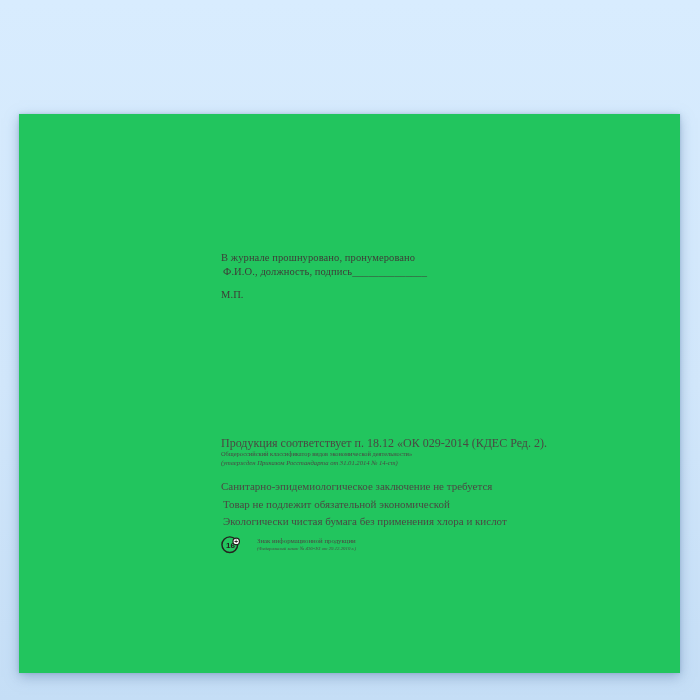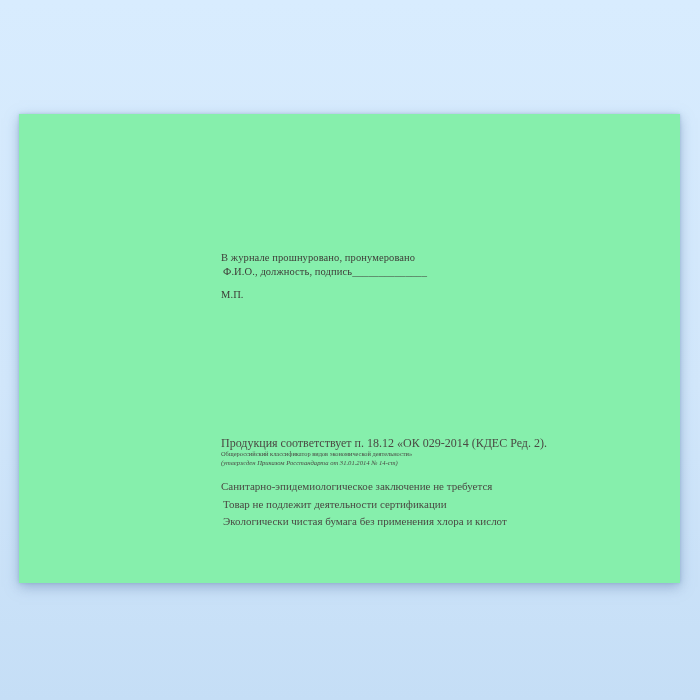--- a/index.html
+++ b/index.html
@@ -8,22 +8,22 @@
     overflow: hidden;
     font-family: "Liberation Serif", serif;
   }
   body {
     background: linear-gradient(180deg, #d8ecfe 0%, #d2e7fb 55%, #c5def6 100%);
     position: relative;
   }
   .page {
     position: absolute;
     left: 19px; top: 114px;
-    width: 661px; height: 469px;
-    background: #86efac;
+    width: 661px; height: 559px;
+    background: #22c55e;
     box-shadow: 0 4px 12px rgba(105, 138, 178, 0.55), 0 0 3px rgba(105, 138, 178, 0.35);
   }
   .stamp {
     position: absolute;
     left: 202px; top: 137px;
     width: 220px;
     color: #3e3d38;
     font-size: 10.5px;
     line-height: 14px;
     letter-spacing: 0.1px;
@@ -68,18 +68,30 @@
     <div class="indent">Ф.И.О., должность, подпись______________</div>
     <div class="mp">М.П.</div>
   </div>
 
   <div class="info">
     <div class="l1">Продукция соответствует п. 18.12 «ОК 029-2014 (КДЕС Ред. 2).</div>
     <div class="l2">Общероссийский классификатор видов экономической деятельности»</div>
     <div class="l3">(утвержден Приказом Росстандарта от 31.01.2014 № 14-ст)</div>
 
     <div class="mid sanitary">Санитарно-эпидемиологическое заключение не требуется</div>
-    <div class="mid cert">Товар не подлежит деятельности сертификации</div>
+    <div class="mid cert">Товар не подлежит обязательной экономической</div>
     <div class="mid eco">Экологически чистая бумага без применения хлора и кислот</div>
 
+    <div class="sign-row">
+      <svg class="age-icon" viewBox="0 0 40 40" aria-hidden="true">
+        <circle cx="18.5" cy="20.5" r="16.5" fill="none" stroke="#24221f" stroke-width="3"></circle>
+        <text x="10.5" y="27" font-size="17" font-weight="bold" font-family="Liberation Sans, sans-serif" fill="#24221f">16</text>
+        <circle cx="32" cy="13.5" r="6.8" fill="#ffffff" stroke="#24221f" stroke-width="2.6"></circle>
+        <text x="28" y="18.3" font-size="13.5" font-weight="bold" font-family="Liberation Sans, sans-serif" fill="#24221f">+</text>
+      </svg>
+      <div class="sign-text">
+        <div class="sign-title">Знак информационной продукции</div>
+        <div class="sign-law">(Федеральный закон № 436-ФЗ от 29.12.2010 г.)</div>
+      </div>
+    </div>
   </div>
 
 </div>
 
 </body></html>

